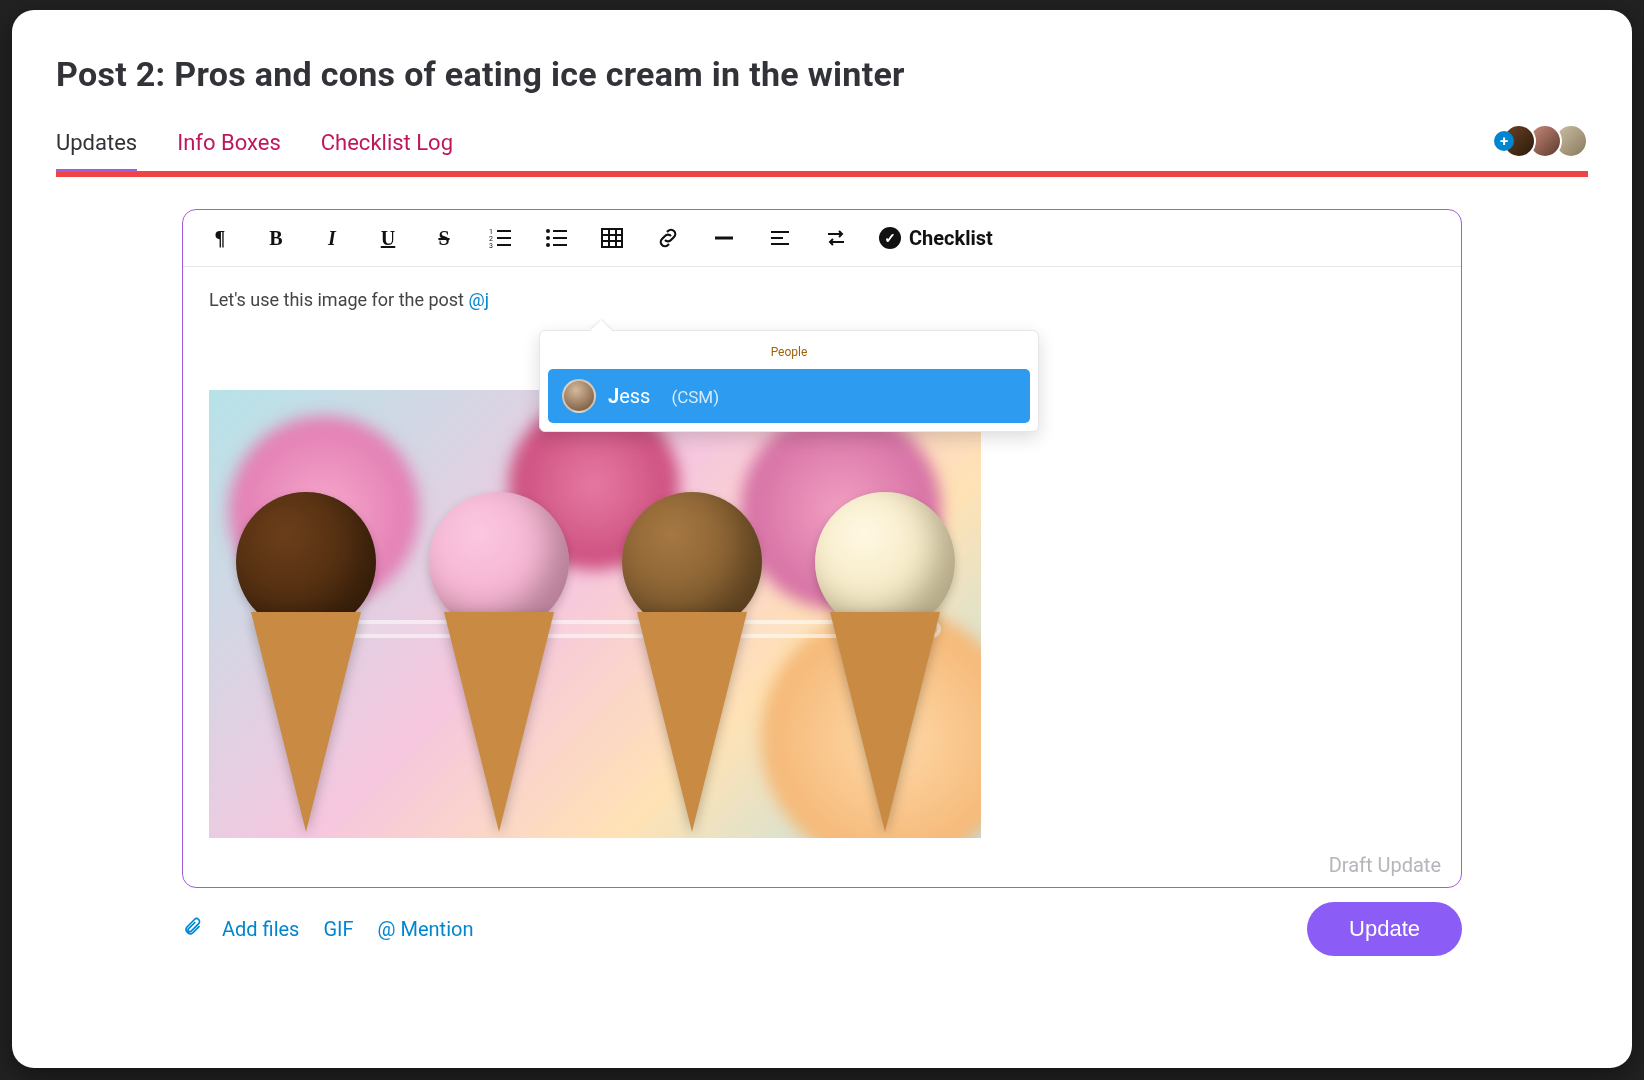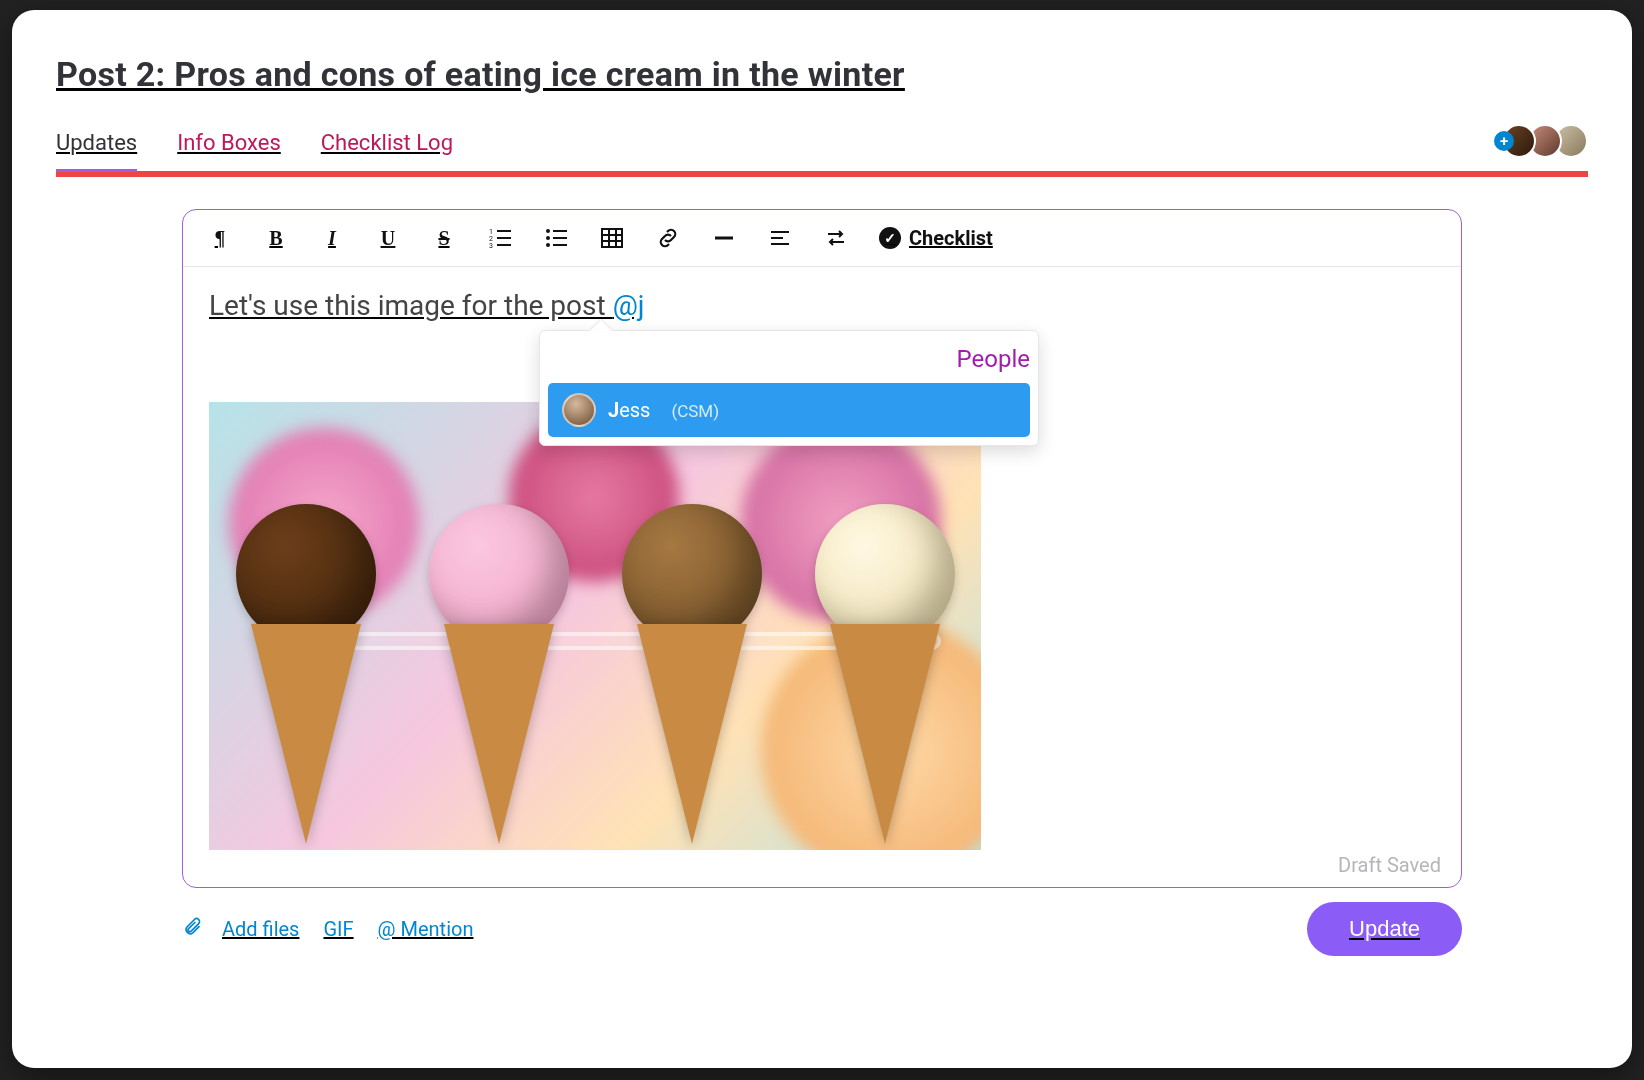--- a/index.html
+++ b/index.html
@@ -7,21 +7,20 @@
   .window {
     position: relative;
     width: 1620px;
     height: 1058px;
     margin: 10px auto;
     background: #fff;
     border-radius: 22px;
     box-shadow: 0 8px 30px rgba(0,0,0,0.45);
     padding: 34px 44px 30px 44px;
     overflow: hidden;
-    text-decoration: underline;
   }
   .title {
     font-size: 34px;
     font-weight: 700;
     color: #323338;
     margin-top: 10px;
     letter-spacing: 0.3px;
   }
   .tabs-row {
     display: flex;
@@ -112,21 +111,21 @@
     background: #111; color: #fff;
     display:flex; align-items:center; justify-content:center;
     font-size: 14px;
   }
   .content {
     padding: 22px 26px 10px 26px;
     min-height: 620px;
     position: relative;
   }
   .content-text {
-    font-size: 28px;
+    font-size: 18px;
     color: #444;
   }
   .mention {
     color: #0086d1;
   }
   .image-block {
     margin-top: 80px;
     width: 772px;
     height: 448px;
     background: linear-gradient(135deg,#b6e3e8 0%, #f6c7df 45%, #ffe2b5 70%, #b6e3e8 100%);
@@ -195,23 +194,23 @@
     content:"";
     position:absolute;
     top:-11px; left:50px;
     width:0;height:0;
     border-left:11px solid transparent;
     border-right:11px solid transparent;
     border-bottom:11px solid #fff;
     filter: drop-shadow(0 -1px 1px rgba(0,0,0,0.1));
   }
   .popup-label {
-    text-align: right;
-    font-size: 24px;
-    color: #a21caf;
+    text-align: center;
+    font-size: 12px;
+    color: #a16207;
     padding: 4px 0 10px 0;
   }
   .person-row {
     display: flex; align-items: center; gap: 12px;
     background: #2d9cf0;
     color: #fff;
     border-radius: 5px;
     padding: 10px 14px;
     cursor: pointer;
   }
@@ -369,21 +368,21 @@
           <div class="cone">
               <div class="scoop cookie"></div>
               <div class="wafer"></div>
             </div>
           <div class="cone">
               <div class="scoop van"></div>
               <div class="wafer"></div>
             </div>
         </div>
 
-        <div class="draft-saved">Draft Saved</div>
+        <div class="draft-saved">Draft Update</div>
 
         <div class="mention-popup">
           <div class="popup-label">People</div>
           <div class="person-row">
             <div class="person-avatar"></div>
             <div class="person-name">
               <b>J</b><span>ess</span>
               <span class="person-role">(CSM)</span>
             </div>
           </div>

